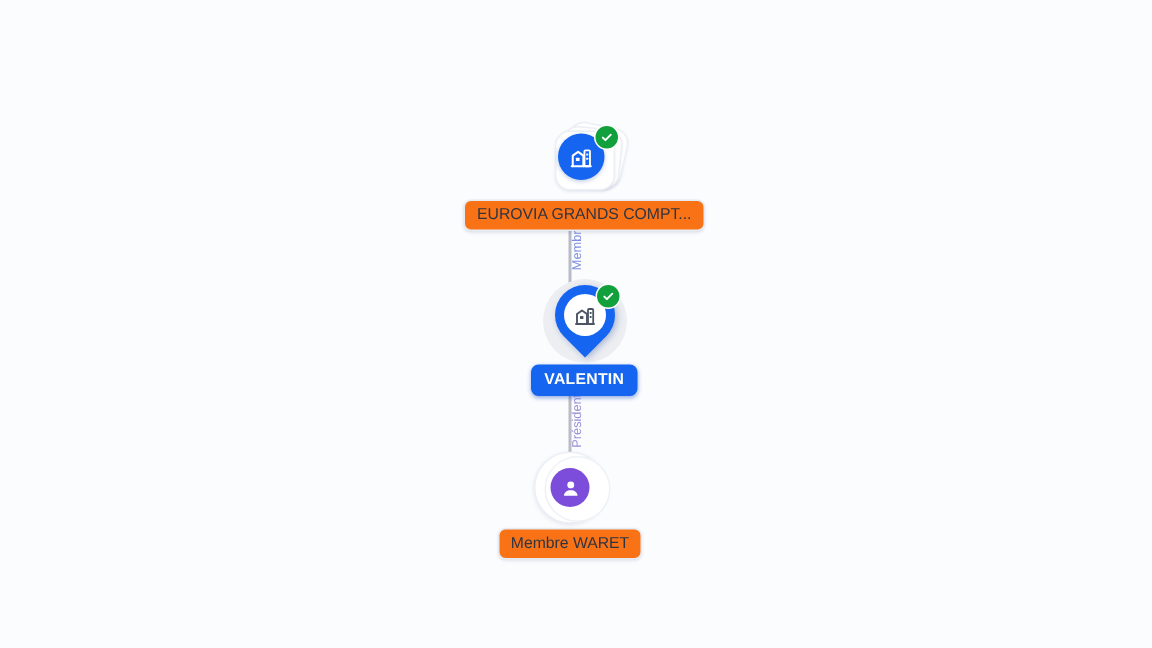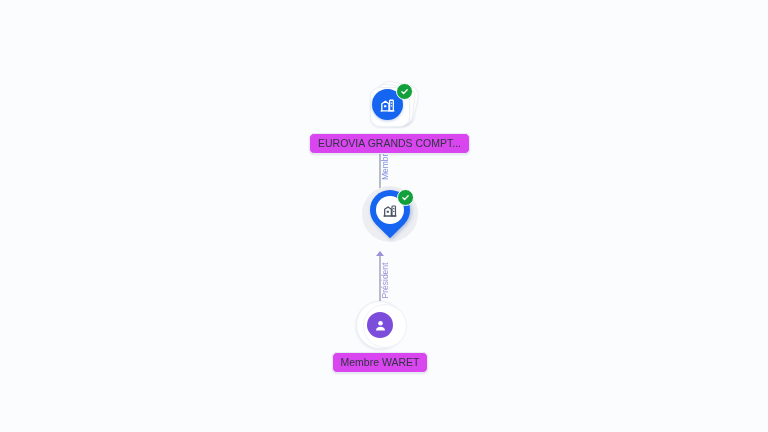--- a/index.html
+++ b/index.html
@@ -72,21 +72,21 @@
     border: 1.6px solid #ffffff;
     display: flex;
     align-items: center;
     justify-content: center;
   }
   .check-badge svg { display: block; }
 
   
   .chip {
     margin-top: 5px;
-    background: #d946ef;
+    background: #f97316;
     border: 1px solid #e6eaf1;
     border-radius: 5px;
     padding: 3px 8px 4px;
     font-size: 10.5px;
     line-height: 12px;
     color: #2e3440;
     white-space: nowrap;
     box-shadow: 0 1px 2px rgba(40,60,110,.12);
   }
   .chip.selected {
@@ -257,20 +257,21 @@
           </svg>
         </div>
         <div class="check-badge" style="left:27px; top:-1px;">
           <svg width="9" height="9" viewBox="0 0 24 24" aria-hidden="true">
             <path d="M5 12.6l4.6 4.6L19.2 7.4" stroke="#ffffff" stroke-width="3.4" stroke-linecap="round" stroke-linejoin="round" fill="none"></path>
           </svg>
         </div>
       </div>
     </div>
 
+    <div class="chip selected" style="margin-top:1px;">VALENTIN</div>
   </div>
 
   <div class="node" style="left:344px; top:301px; width:72px;">
 
     <div class="person-halo">
       <div class="person-circle">
         <svg width="15" height="15" viewBox="0 0 24 24" aria-hidden="true">
           <circle cx="12" cy="8.4" r="3.7" fill="#ffffff"></circle>
           <path d="M4.8 20c0-4 3.3-6 7.2-6s7.2 2 7.2 6z" fill="#ffffff"></path>
         </svg>

